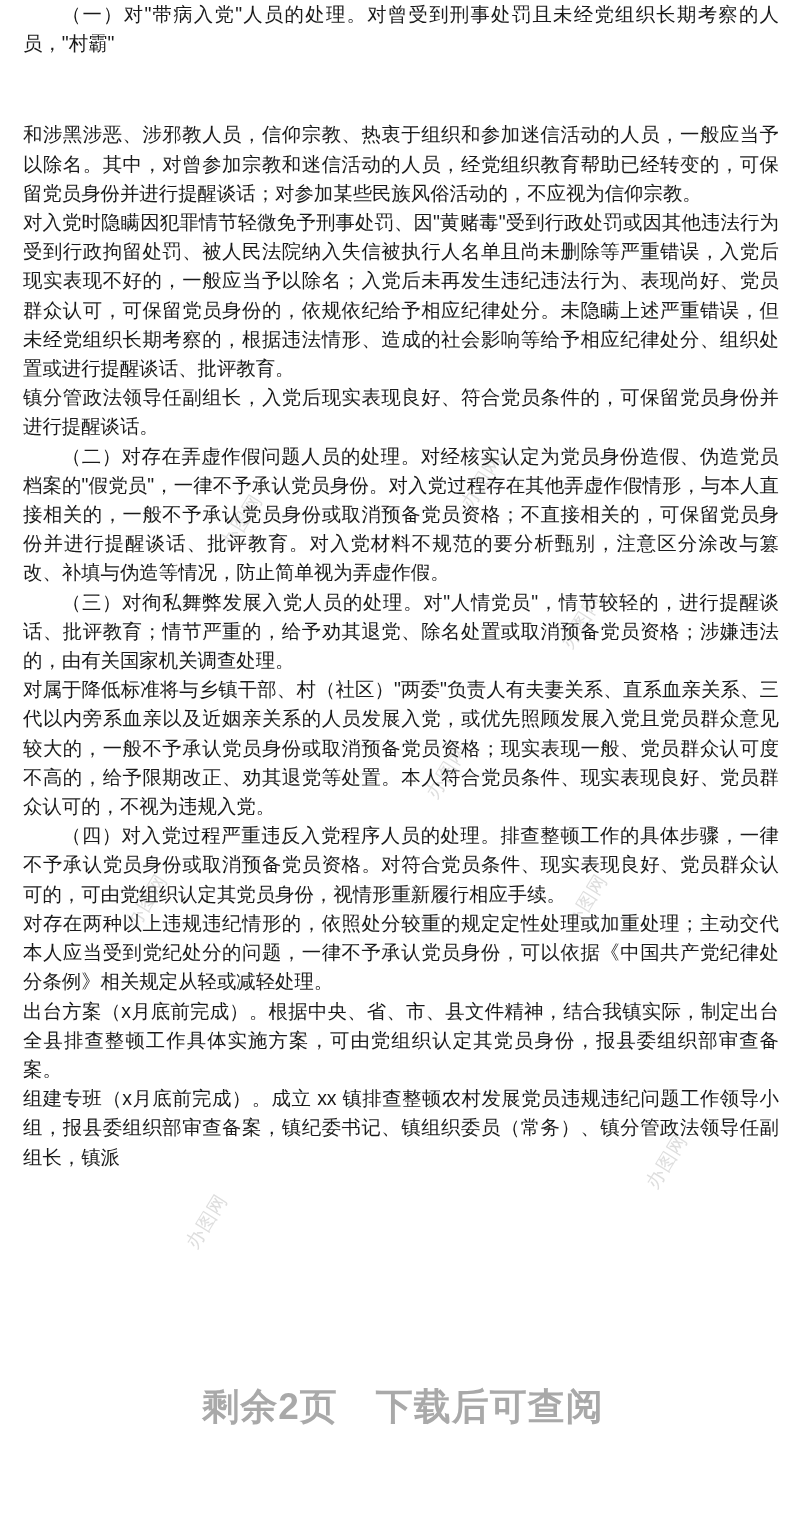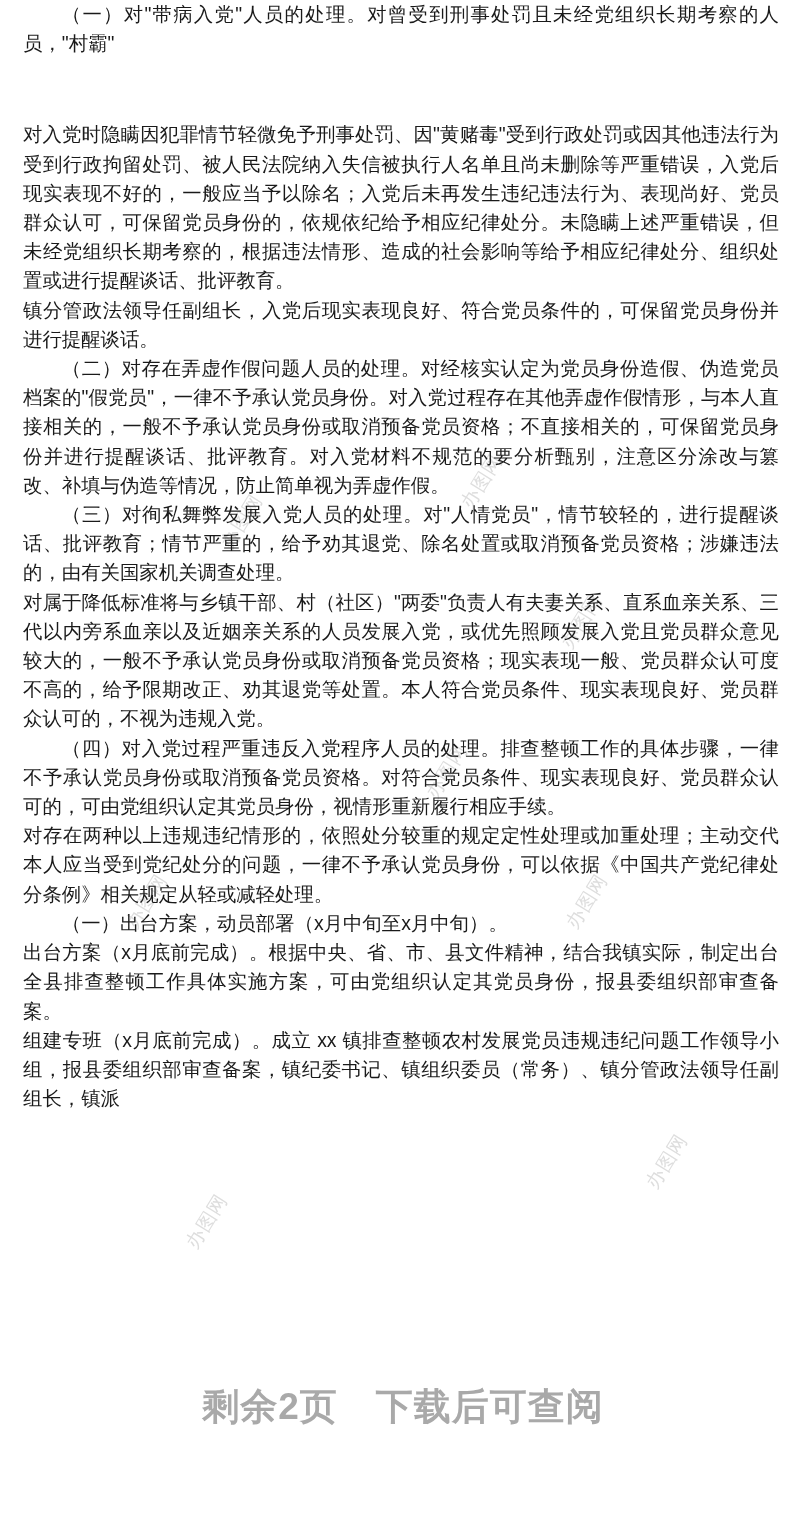--- a/index.html
+++ b/index.html
@@ -105,28 +105,28 @@
       <div class="wm" style="left: 640px; top: 1180px;">办图网</div>
       <div class="wm" style="left: 180px; top: 1240px;">办图网</div>
     </div>
 
   <div id="doc">
 
     <p class="para indent">（一）对"带病入党"人员的处理。对曾受到刑事处罚且未经党组织长期考察的人员，"村霸"</p>
 
     <div class="gap-lg"></div>
 
+    <p class="para">和涉黑涉恶、涉邪教人员，信仰宗教、热衷于组织和参加迷信活动的人员，一般应当予以除名。其中，对曾参加宗教和迷信活动的人员，经党组织教育帮助已经转变的，可保留党员身份并进行提醒谈话；对参加某些民族风俗活动的，不应视为信仰宗教。</p>
     <p class="para">对入党时隐瞒因犯罪情节轻微免予刑事处罚、因"黄赌毒"受到行政处罚或因其他违法行为受到行政拘留处罚、被人民法院纳入失信被执行人名单且尚未删除等严重错误，入党后现实表现不好的，一般应当予以除名；入党后未再发生违纪违法行为、表现尚好、党员群众认可，可保留党员身份的，依规依纪给予相应纪律处分。未隐瞒上述严重错误，但未经党组织长期考察的，根据违法情形、造成的社会影响等给予相应纪律处分、组织处置或进行提醒谈话、批评教育。</p>
     <p class="para">镇分管政法领导任副组长，入党后现实表现良好、符合党员条件的，可保留党员身份并进行提醒谈话。</p>
     <p class="para indent">（二）对存在弄虚作假问题人员的处理。对经核实认定为党员身份造假、伪造党员档案的"假党员"，一律不予承认党员身份。对入党过程存在其他弄虚作假情形，与本人直接相关的，一般不予承认党员身份或取消预备党员资格；不直接相关的，可保留党员身份并进行提醒谈话、批评教育。对入党材料不规范的要分析甄别，注意区分涂改与篡改、补填与伪造等情况，防止简单视为弄虚作假。</p>
     <p class="para indent">（三）对徇私舞弊发展入党人员的处理。对"人情党员"，情节较轻的，进行提醒谈话、批评教育；情节严重的，给予劝其退党、除名处置或取消预备党员资格；涉嫌违法的，由有关国家机关调查处理。</p>
     <p class="para">对属于降低标准将与乡镇干部、村（社区）"两委"负责人有夫妻关系、直系血亲关系、三代以内旁系血亲以及近姻亲关系的人员发展入党，或优先照顾发展入党且党员群众意见较大的，一般不予承认党员身份或取消预备党员资格；现实表现一般、党员群众认可度不高的，给予限期改正、劝其退党等处置。本人符合党员条件、现实表现良好、党员群众认可的，不视为违规入党。</p>
     <p class="para indent">（四）对入党过程严重违反入党程序人员的处理。排查整顿工作的具体步骤，一律不予承认党员身份或取消预备党员资格。对符合党员条件、现实表现良好、党员群众认可的，可由党组织认定其党员身份，视情形重新履行相应手续。</p>
     <p class="para">对存在两种以上违规违纪情形的，依照处分较重的规定定性处理或加重处理；主动交代本人应当受到党纪处分的问题，一律不予承认党员身份，可以依据《中国共产党纪律处分条例》相关规定从轻或减轻处理。</p>
-    <p class="para indent">（一）出台方案，动员部署（x月中旬至x月中旬）。</p>
     <p class="para">出台方案（x月底前完成）。根据中央、省、市、县文件精神，结合我镇实际，制定出台全县排查整顿工作具体实施方案，可由党组织认定其党员身份，报县委组织部审查备案。</p>
     <p class="para">组建专班（x月底前完成）。成立 xx 镇排查整顿农村发展党员违规违纪问题工作领导小组，报县委组织部审查备案，镇纪委书记、镇组织委员（常务）、镇分管政法领导任副组长，镇派</p>
 
   </div>
 
   <div id="footer">
     <span class="footer-text">剩余2页　下载后可查阅</span>
   </div>
 
 </div>

